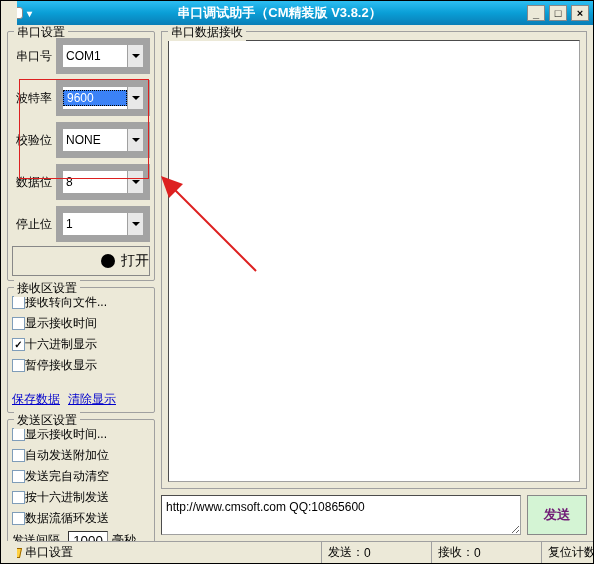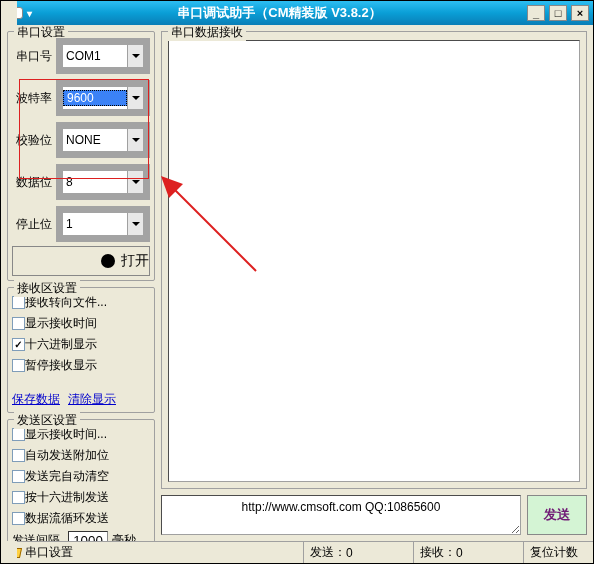--- a/index.html
+++ b/index.html
@@ -27,21 +27,21 @@
   .chk-row { display: flex; align-items: center; margin-bottom: 4px;}
   .chk { width: 13px; height: 13px; border: 1px solid #7f9db9; background: #fff; display: flex; align-items:center; justify-content:center; cursor:pointer; font-size:10px; line-height:1;}
   .chk.checked::before{content:"✓"; color:#000; font-weight:700;}
   .link { color: #0000cc; text-decoration: underline; cursor: pointer; }
   .link-row { display: flex; gap: 8px; margin-top: 17px; align-items: flex-end;}
   .right-panel { flex: 1; display: flex; flex-direction: column; gap: 6px;}
   .rx-group { flex: 1; border: 1px solid #a0a0a0; position: relative; background: #ece9d8; padding: 8px 6px 6px 6px;}
   .rx-group .group-title { position:absolute; top:-8px; left:6px; background:#ece9d8; padding:0 3px;}
   .rx-text { width: 100%; height: 100%; background:#fff; border:1px inset #a0a0a0;}
   .tx-row { display: flex; gap: 6px; align-items: stretch; height: 40px;}
-  .tx-input { flex:1; padding: 4px; border: 1px inset #a0a0a0; background:#fff; font-family: inherit; font-size:12px;text-align:center;}
+  .tx-input { flex:1; padding: 4px; border: 1px inset #a0a0a0; background:#fff; font-family: inherit; font-size:12px;}
   .send-btn { width: 60px; border:1px solid #888; background:#d4f4d4; color:#701a75; font-weight:700; cursor:pointer;}
   .statusbar { height: 22px; border-top: 1px solid #a0a0a0; display:flex; align-items:center; background:#ece9d8; font-size:12px;}
   .status-cell { border-left:1px solid #a0a0a0; height:100%; display:flex; align-items:center; padding:0 6px; white-space:nowrap;}
   .status-cell.first{border-left:none; flex:1; gap:4px;}
   .status-icon{width:14px;height:10px;background:#ffd040;border:1px solid #996600; transform:skewX(-12deg); display:inline-block;}
   .interval-input{ width:40px; height:18px; border:1px inset #888; background:#fff; text-align:center;}
   .red-box{ position:absolute; border:1.5px solid #dd2020; pointer-events:none; left:18px; top:78px; width:130px; height:100px; z-index:5;}
   .arrow { position:absolute; left:160px; top:175px; width:110px; height:110px; pointer-events:none; z-index:6;}
   .arrow line{stroke:#dd2020; stroke-width:2;}
   .arrow polygon{fill:#dd2020;}
@@ -189,21 +189,21 @@
       <span>串口设置</span>
     </div>
     <div class="status-cell" style="width:110px;">
       <span>发送：</span>
         <span>0</span>
     </div>
     <div class="status-cell" style="width:110px;">
       <span>接收：</span>
         <span>0</span>
     </div>
-    <div class="status-cell" style="width:70px; cursor:pointer;">
+    <div class="status-cell" style="width:52px; cursor:pointer;">
       <span>复位计数</span>
     </div>
   </div>
 
   <div class="red-box"></div>
   <svg class="arrow" viewBox="0 0 110 110">
     <line x1="95" y1="95" x2="12" y2="12"></line>
     <polygon points="0,0 22,8 8,22"></polygon>
   </svg>
 </div>

